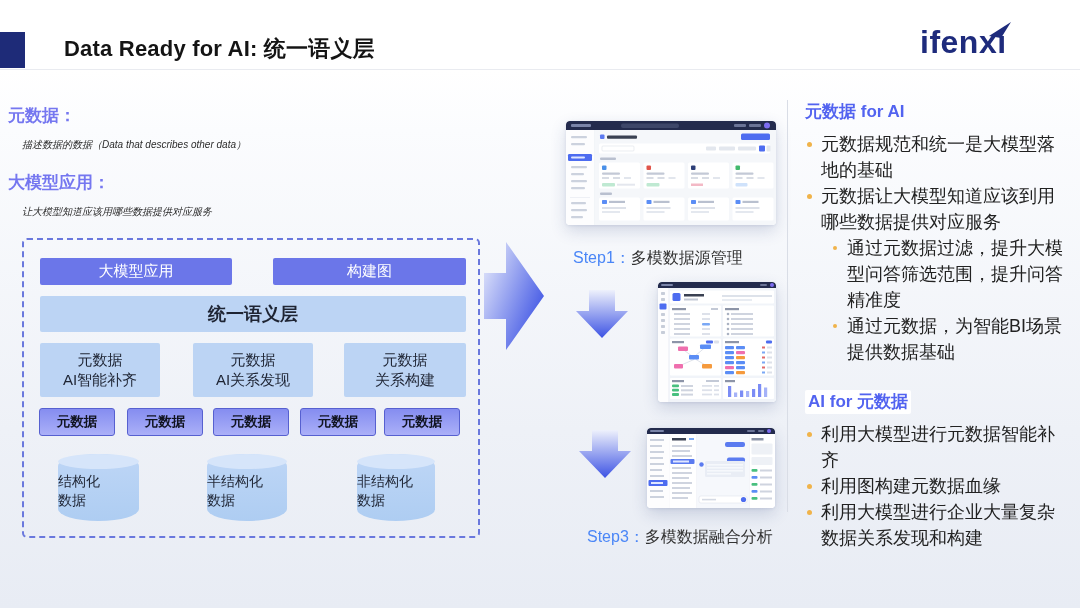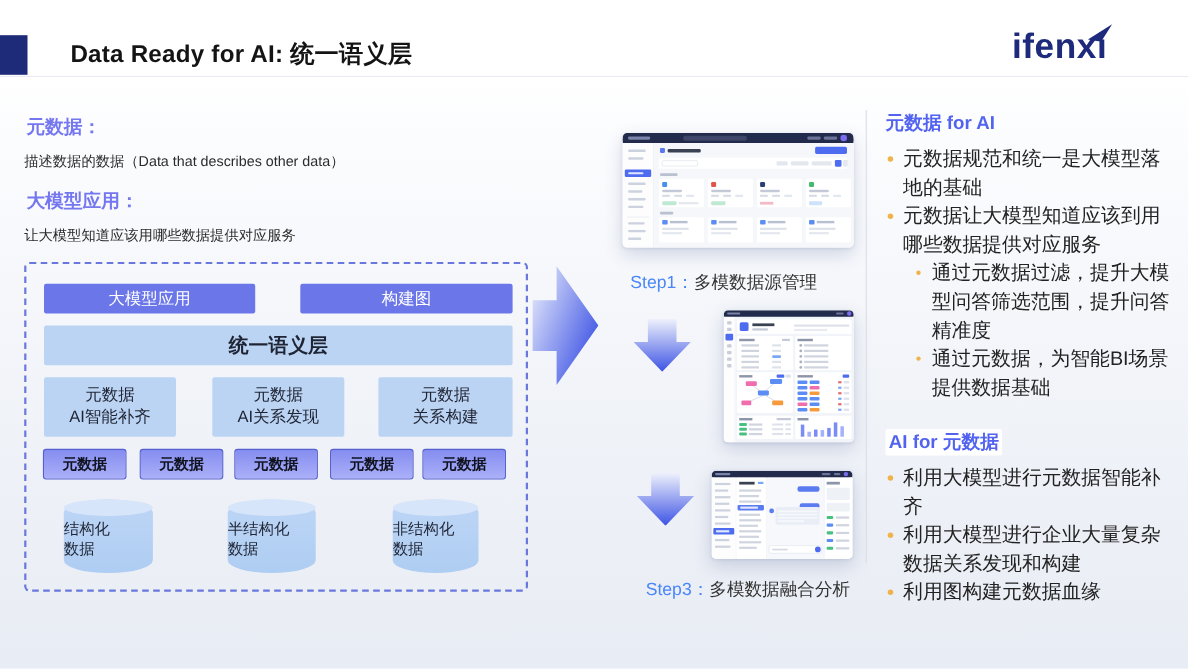--- a/index.html
+++ b/index.html
@@ -9,22 +9,22 @@
            background:linear-gradient(180deg,#ffffff 0px,#ffffff 70px,#fbfcfe 130px,#eef1f7 430px,#e8ecf4 608px); }
 
   
   .accent-square { position:absolute; left:0; top:32px; width:25px; height:36px; background:#1e2b78; }
   .slide-title { position:absolute; left:64px; top:34px; font-size:22px; font-weight:700; color:#141414; letter-spacing:.2px; }
   .hdr-line { position:absolute; left:0; right:0; top:69px; height:1px; background:#e9ebf0; }
   .logo { position:absolute; left:920px; top:24px; font-size:32px; font-weight:700; color:#1e2b7c; letter-spacing:.5px; }
   .logo-arrow { position:absolute; right:-4px; top:-5px; width:22px; height:19px; }
 
   
-  .term { position:absolute; left:24px; font-size:17px; font-weight:700; color:#7577f0;font-family:Liberation Serif, serif; }
-  .term-desc { position:absolute; left:22px; font-size:13px; color:#2b2b2b; }
+  .term { position:absolute; left:8px; font-size:17px; font-weight:700; color:#7577f0;font-family:Liberation Serif, serif; }
+  .term-desc { position:absolute; left:22px; font-size:10px; color:#2b2b2b;font-style:italic; }
 
   
   .dashed-box { position:absolute; left:22px; top:238px; width:458px; height:300px;
                 border:2px dashed #6a78dd; border-radius:5px; }
   .dbx { position:absolute; display:flex; align-items:center; justify-content:center; }
   .lvl1 { background:#6b76e9; color:#fff; font-size:15px; font-weight:500; border-radius:2px; }
   .lvl2 { background:#bcd4f4; color:#1e2433; font-size:18px; font-weight:700; border-radius:2px; }
   .cap  { background:#bcd4f4; color:#1e2433; font-size:15px; border-radius:2px; flex-direction:column; line-height:1.35; text-align:center; }
   .chip { background:linear-gradient(180deg,#858df0,#abb0f8); border:1px solid #5660d0; border-radius:3px;
           color:#10131f; font-size:13.5px; font-weight:600; }
@@ -442,18 +442,18 @@
     <div class="rp-h">元数据 for AI</div>
     <ul>
       <li>元数据规范和统一是大模型落地的基础</li>
       <li>元数据让大模型知道应该到用哪些数据提供对应服务</li>
       <li class="sub">通过元数据过滤，提升大模型问答筛选范围，提升问答精准度</li>
       <li class="sub">通过元数据，为智能BI场景提供数据基础</li>
     </ul>
     <div class="rp-h sec2"><span class="hl">AI for 元数据</span></div>
     <ul>
       <li>利用大模型进行元数据智能补齐</li>
+      <li>利用图构建元数据血缘</li>
       <li>利用大模型进行企业大量复杂数据关系发现和构建</li>
-      <li>利用图构建元数据血缘</li>
     </ul>
   </div>
 
 </div>
 
 </body></html>

